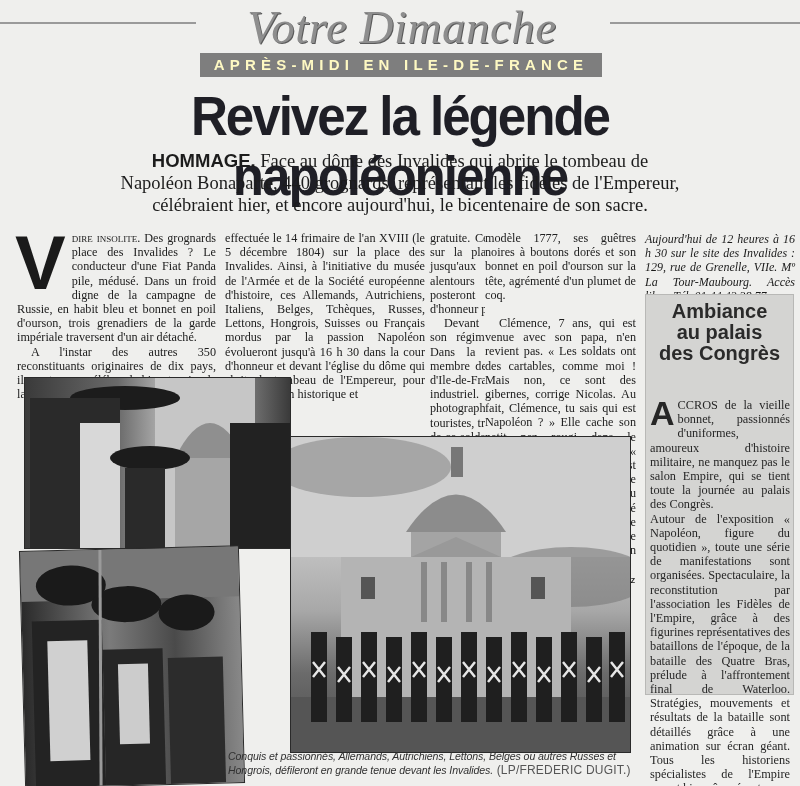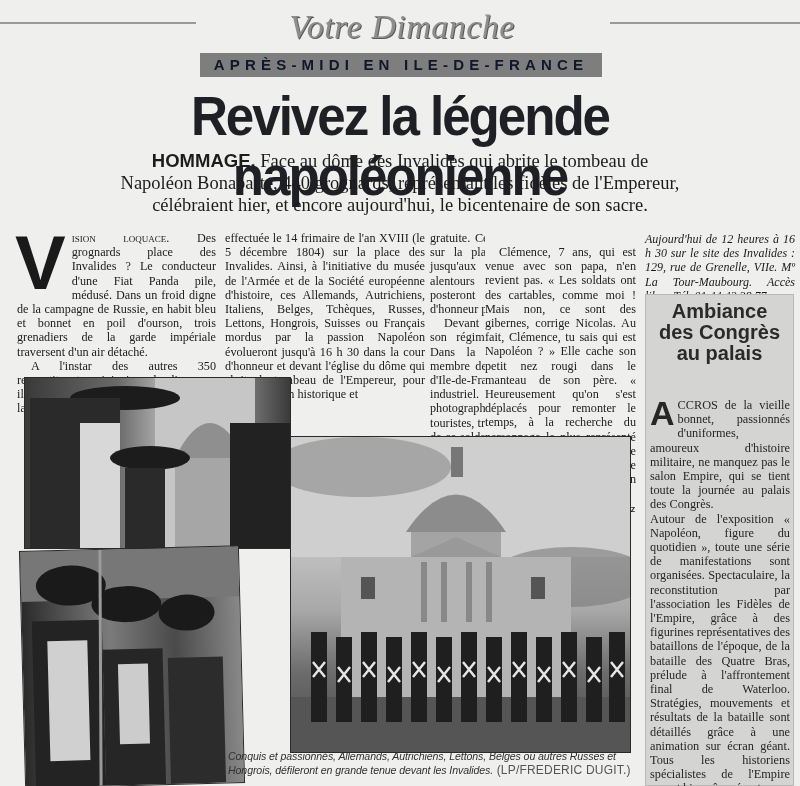--- a/index.html
+++ b/index.html
@@ -6,26 +6,26 @@
   body {
     width:800px; height:786px; overflow:hidden; position:relative;
     background:#efefed; color:#1a1a1a;
     font-family:"Liberation Serif", serif;
   }
   
   .mast-rule { position:absolute; top:22px; height:2px; background:#9a9a9a; }
   .mast-title {
     position:absolute; left:196px; top:0px; width:412px; text-align:center;
     font-family:"Liberation Serif", serif; font-style:italic;
-    font-size:34px; line-height:54px; color:#8e8e8e; letter-spacing:0.5px;
+    font-size:47px; line-height:54px; color:#8e8e8e; letter-spacing:0.5px;
     text-shadow:1px 1px 0 #5a5a5a;
   }
   .mast-band {
     position:absolute; left:200px; top:53px; width:402px; height:24px;
-    background:#7e7e7e; color:#0f172a;
+    background:#7e7e7e; color:#fef9c3;
     font-family:"Liberation Sans", sans-serif; font-weight:bold;
     font-size:15px; line-height:24px; letter-spacing:5.2px; text-align:center;
   }
   .headline {
     position:absolute; left:0; top:86px; width:800px; text-align:center;
     font-family:"Liberation Sans", sans-serif; font-weight:bold;
     font-size:55px; line-height:60px; color:#1f1f26; letter-spacing:-2.2px;
     transform:scaleX(0.93);
   }
   .chapeau {
@@ -46,21 +46,21 @@
   .sc { font-variant:small-caps; }
   .byline {
     text-align:right; font-family:"Liberation Sans", sans-serif; font-weight:bold;
     font-size:9.5px; letter-spacing:1px; font-variant:small-caps; margin-top:1px;
   }
   .info-italic {
     position:absolute; left:645px; top:232px; width:150px;
     font-style:italic; font-size:12px; line-height:14.2px; text-align:justify;
   }
   .sidebar {
-    position:absolute; left:645px; top:294px; width:149px; height:492px;
+    position:absolute; left:645px; top:294px; width:149px; height:401px;
     background:#d4d4d2; border:1px solid #b8b8b6; box-sizing:border-box;
   }
   .sidebar-title {
     margin:6px 0 0 0; text-align:center;
     font-family:"Liberation Sans", sans-serif; font-weight:bold;
     font-size:20px; line-height:21px; color:#2a2a2a;
   }
   .sidebar-body {
     position:absolute; left:4px; top:103px; width:140px;
     font-size:12.3px; line-height:14.2px; text-align:justify; color:#262626;
@@ -88,21 +88,21 @@
 <div class="mast-band">APRÈS-MIDI EN ILE-DE-FRANCE</div>
 
 <div class="headline">Revivez la légende napoléonienne</div>
 
 <div class="chapeau">
   <span class="kicker">HOMMAGE.</span><span> Face au dôme des Invalides qui abrite le tombeau de Napoléon Bonaparte, 440 grognards, représentant les fidèles de l'Empereur, célébraient hier, et encore aujourd'hui, le bicentenaire de son sacre.</span>
 </div>
 
 <div class="col" style="left:17px;top:231px;width:199px;">
   <p class="noind">
-    <span class="dropcap-v">V</span><span class="sc">ision loquace.</span><span> Des grognards place des Invalides ? Le conducteur d'une Fiat Panda pile, médusé. Dans un froid digne de la campagne de Russie, en habit bleu et bonnet en poil d'ourson, trois grenadiers de la garde impériale traversent d'un air détaché.</span>
+    <span class="dropcap-v">V</span><span class="sc">dire insolite.</span><span> Des grognards place des Invalides ? Le conducteur d'une Fiat Panda pile, médusé. Dans un froid digne de la campagne de Russie, en habit bleu et bonnet en poil d'ourson, trois grenadiers de la garde impériale traversent d'un air détaché.</span>
   </p>
   <p>A l'instar des autres 350 reconstituants originaires de dix pays, ils sont venus célébrer le bicentenaire de la remise des aigles par Napoléon Ier,</p>
 </div>
 
 <div class="col" style="left:225px;top:231px;width:200px;">
   <p class="noind">effectuée le 14 frimaire de l'an XVIII (le 5 décembre 1804) sur la place des Invalides. Ainsi, à l'initiative du musée de l'Armée et de la Société européenne d'histoire, ces Allemands, Autrichiens, Italiens, Belges, Tchèques, Russes, Lettons, Hongrois, Suisses ou Français mordus par la passion Napoléon évolueront jusqu'à 16 h 30 dans la cour d'honneur et devant l'église du dôme qui abrite le tombeau de l'Empereur, pour une animation historique et</p>
 </div>
 
 <div class="col" style="left:433px;top:231px;width:0px;"></div>
 <div class="col" style="left:432px;top:231px;width:0;"></div>
@@ -115,31 +115,32 @@
 <div class="col" style="left:430px;top:231px;width:0;"></div>
 <div class="col" style="left:431px;top:231px;width:0;"></div>
 <div class="col" style="left:431px;top:231px;width:0;"></div>
 <div class="col" style="left:430px;top:231px;width:203px;">
   <p class="noind">gratuite. Ce matin, ils se sont regroupés sur la place de l'Opéra pour défiler jusqu'aux Invalides. Arrivées aux alentours de midi, les troupes se posteront en colonnes dans la cour d'honneur pour la cérémonie.</p>
   <p>Devant l'hôtel national, en attendant son régiment, un grenadier gre-lotte. Dans la vie, Thierry, alias Bellot, membre de l'Association des grenadiers d'Ile-de-France, est dessinateur industriel. Aujourd'hui, il se fait photographier par des hordes de touristes, trop heureux de poser aux côtés de ce soldat en costume d'époque. Bellot est aussi très loquace sur les détails symboliques de son habit bleu. Il faut dire qu'il a fière allure avec son fusil à baïonnette</p>
 </div>
 
 <div class="col" style="left:485px;top:231px;width:151px;"></div>
 <div class="col" style="left:485px;top:231px;width:151px;background:#efefed;">
+  <p class="noind">modèle 1777, ses guêtres noires à boutons dorés et son bonnet en poil d'ourson sur la tête, agrémenté d'un plumet de coq.</p>
   <p style="margin-top:14px;">Clémence, 7 ans, qui est venue avec son papa, n'en revient pas. « Les soldats ont des cartables, comme moi ! Mais non, ce sont des gibernes, corrige Nicolas. Au fait, Clémence, tu sais qui est Napoléon ? » Elle cache son petit nez rougi dans le manteau de son père. « Heureusement qu'on s'est déplacés pour remonter le temps, à la recherche du personnage le plus représenté au cinéma, le plus peint et le plus célébré à travers le monde ! » conclut Nicolas en riant.</p>
   <div class="byline">Delphine Perez</div>
 </div>
 
 <div class="info-italic">Aujourd'hui de 12 heures à 16 h 30 sur le site des Invalides : 129, rue de Grenelle, VIIe. Mº La Tour-Maubourg. Accès libre. Tél. 01.44.42.38.77.</div>
 
 <div class="sidebar">
   <div class="sidebar-title">
     <div>Ambiance</div>
+    <div>au palais</div>
     <div>des Congrès</div>
-    <div>au palais</div>
   </div>
   <div class="sidebar-body">
     <p><span class="dropcap-a">A</span><span>CCROS de la vieille bonnet, passionnés d'uniformes, amoureux d'histoire militaire, ne manquez pas le salon Empire, qui se tient toute la journée au palais des Congrès.</span></p>
     <p>Autour de l'exposition « Napoléon, figure du quotidien », toute une série de manifestations sont organisées. Spectaculaire, la reconstitution par l'association les Fidèles de l'Empire, grâce à des figurines représentatives des bataillons de l'époque, de la bataille des Quatre Bras, prélude à l'affrontement final de Waterloo. Stratégies, mouvements et résultats de la bataille sont détaillés grâce à une animation sur écran géant. Tous les historiens spécialistes de l'Empire seront bien sûr présents.</p>
 
   </div>
 </div>
 
 <div class="photo" style="left:290px;top:436px;width:339px;height:315px;background:linear-gradient(180deg,#8d8d8d 0%,#c9c9c9 30%,#a8a8a8 55%,#6b6b6b 75%,#4a4a4a 100%);">
   <svg width="339" height="315" viewBox="0 0 339 315">

